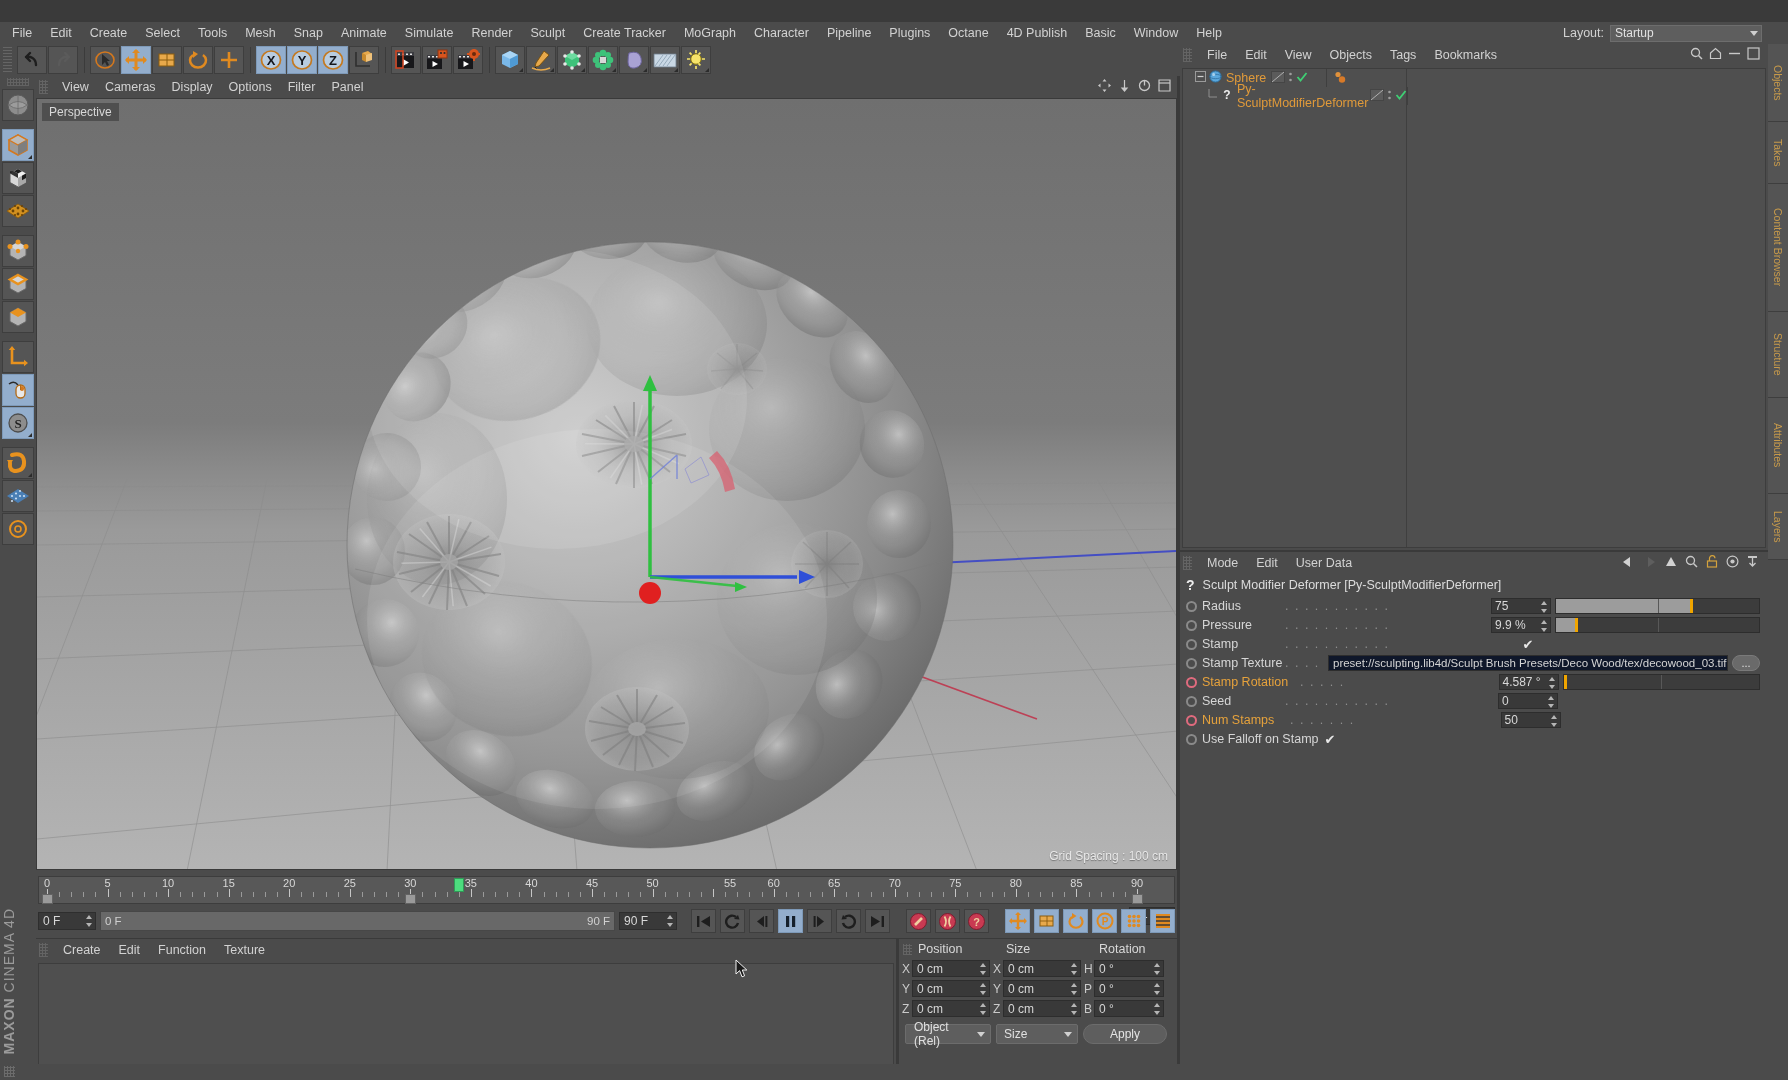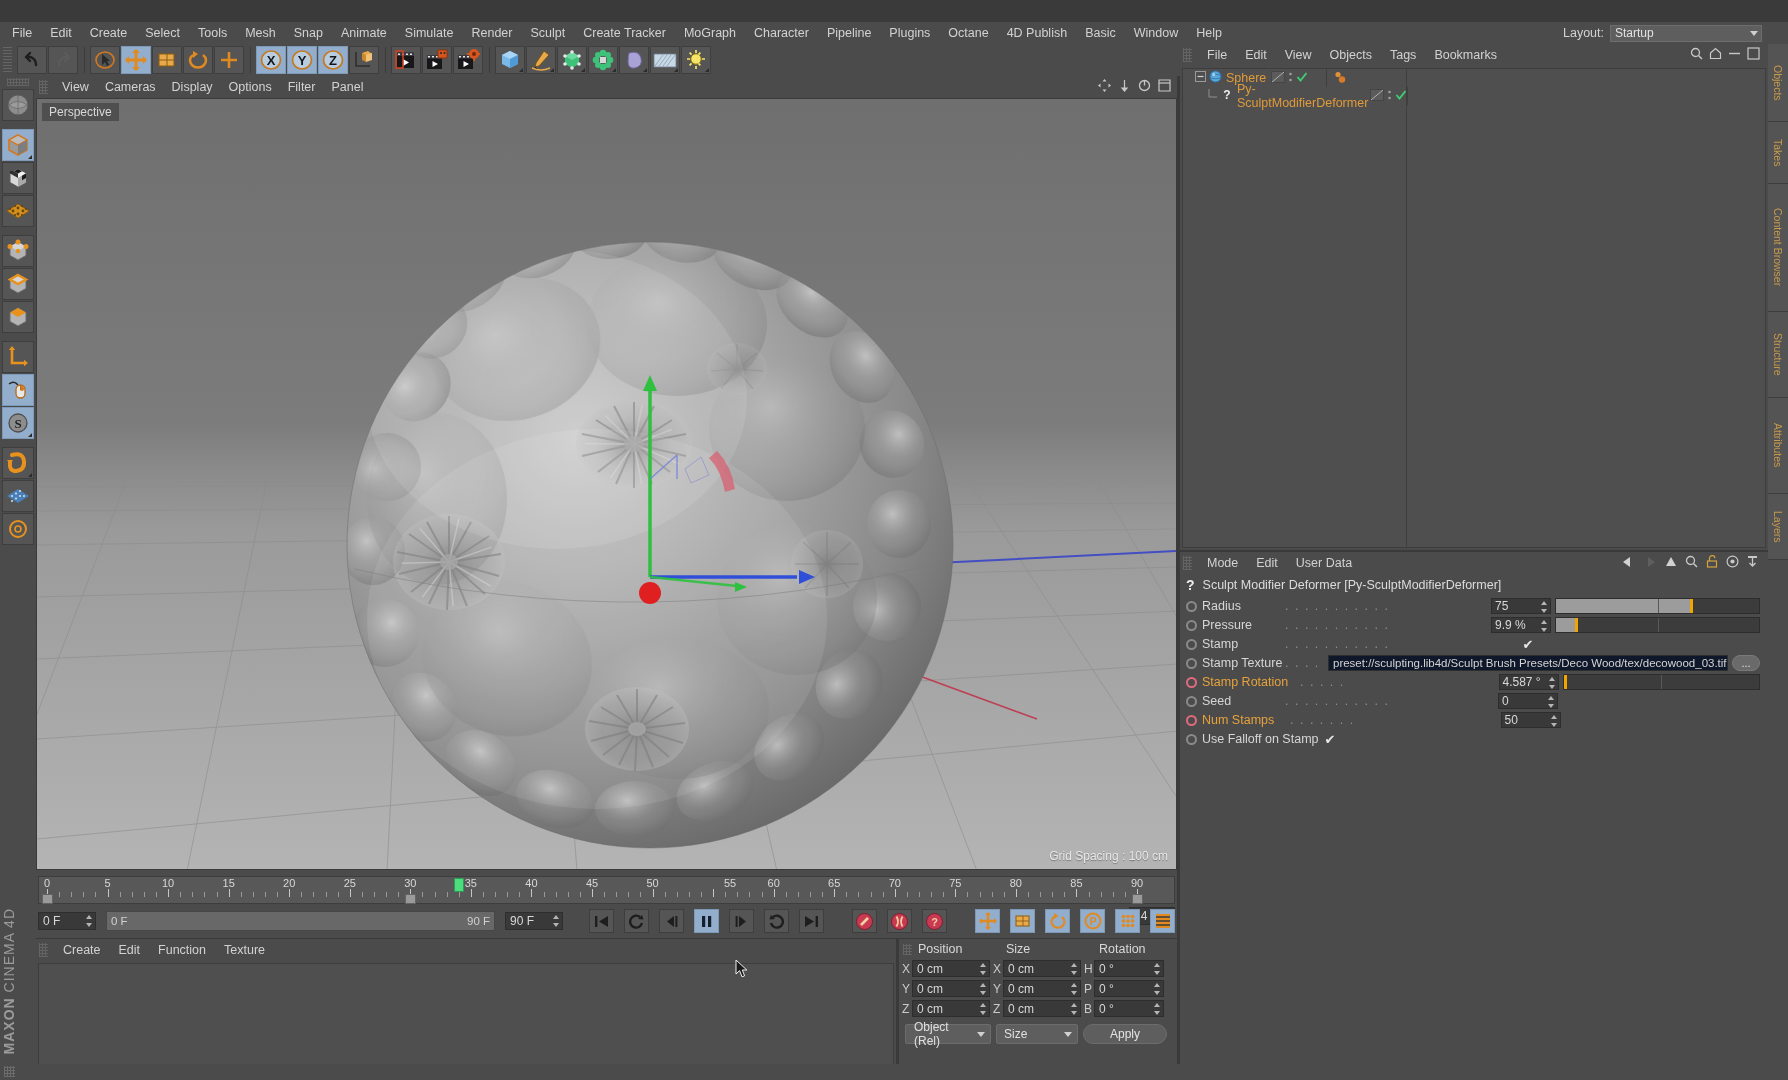--- a/index.html
+++ b/index.html
@@ -102,21 +102,21 @@
   .tl-tick.maj{top:12px;height:8px;background:#c6c6c6;}
   .tl-num{position:absolute;top:0px;font-size:11px;color:#d8d8d8;transform:translateX(-50%);}
   .tl-green{position:absolute;top:1px;width:10px;height:14px;background:#4ddc7e;border:1px solid #2f9b57;}
   .tl-key{position:absolute;top:17px;width:11px;height:10px;background:#9a9a9a;border:1px solid #636363;}
   .tl-fieldbox{position:absolute;right:2px;top:31px;display:flex;align-items:center;}
   .num-field{height:18px;background:#393939;border:1px solid #2e2e2e;color:#d8d8d8;font-size:12px;display:flex;align-items:center;padding:0 4px;position:relative;}
   .spin{position:absolute;right:2px;top:1px;width:8px;height:14px;}
   .spin::before,.spin::after{content:"";position:absolute;left:1px;border-left:3px solid transparent;border-right:3px solid transparent;}
   .spin::before{top:1px;border-bottom:4px solid #b5b5b5;}
   .spin::after{bottom:1px;border-top:4px solid #b5b5b5;}
-  .tl-controls{position:absolute;left:2px;top:31px;right:2px;height:28px;display:flex;align-items:center;gap:10px;}
+  .tl-controls{position:absolute;left:2px;top:31px;right:2px;height:28px;display:flex;align-items:center;gap:4px;}
   .slider-track{height:20px;background:#686868;border:1px solid #474747;display:flex;align-items:center;justify-content:space-between;padding:0 4px;font-size:11.5px;color:#d0d0d0;}
   .pbtn{width:25px;height:24px;display:flex;align-items:center;justify-content:center;background:#555;border:1px solid #3e3e3e;}
   .pbtn.on{background:#93aecd;border-color:#7d99b8;}
 
   
   .matmgr{position:absolute;left:36px;top:938px;width:860px;height:142px;background:#4b4b4b;border-top:1px solid #3a3a3a;}
   .mm-menu{height:22px;display:flex;align-items:center;padding-left:3px;}
   .mm-body{position:absolute;left:2px;top:24px;right:2px;bottom:2px;background:#4f4f4f;border:1px solid #3d3d3d;}
 
   

